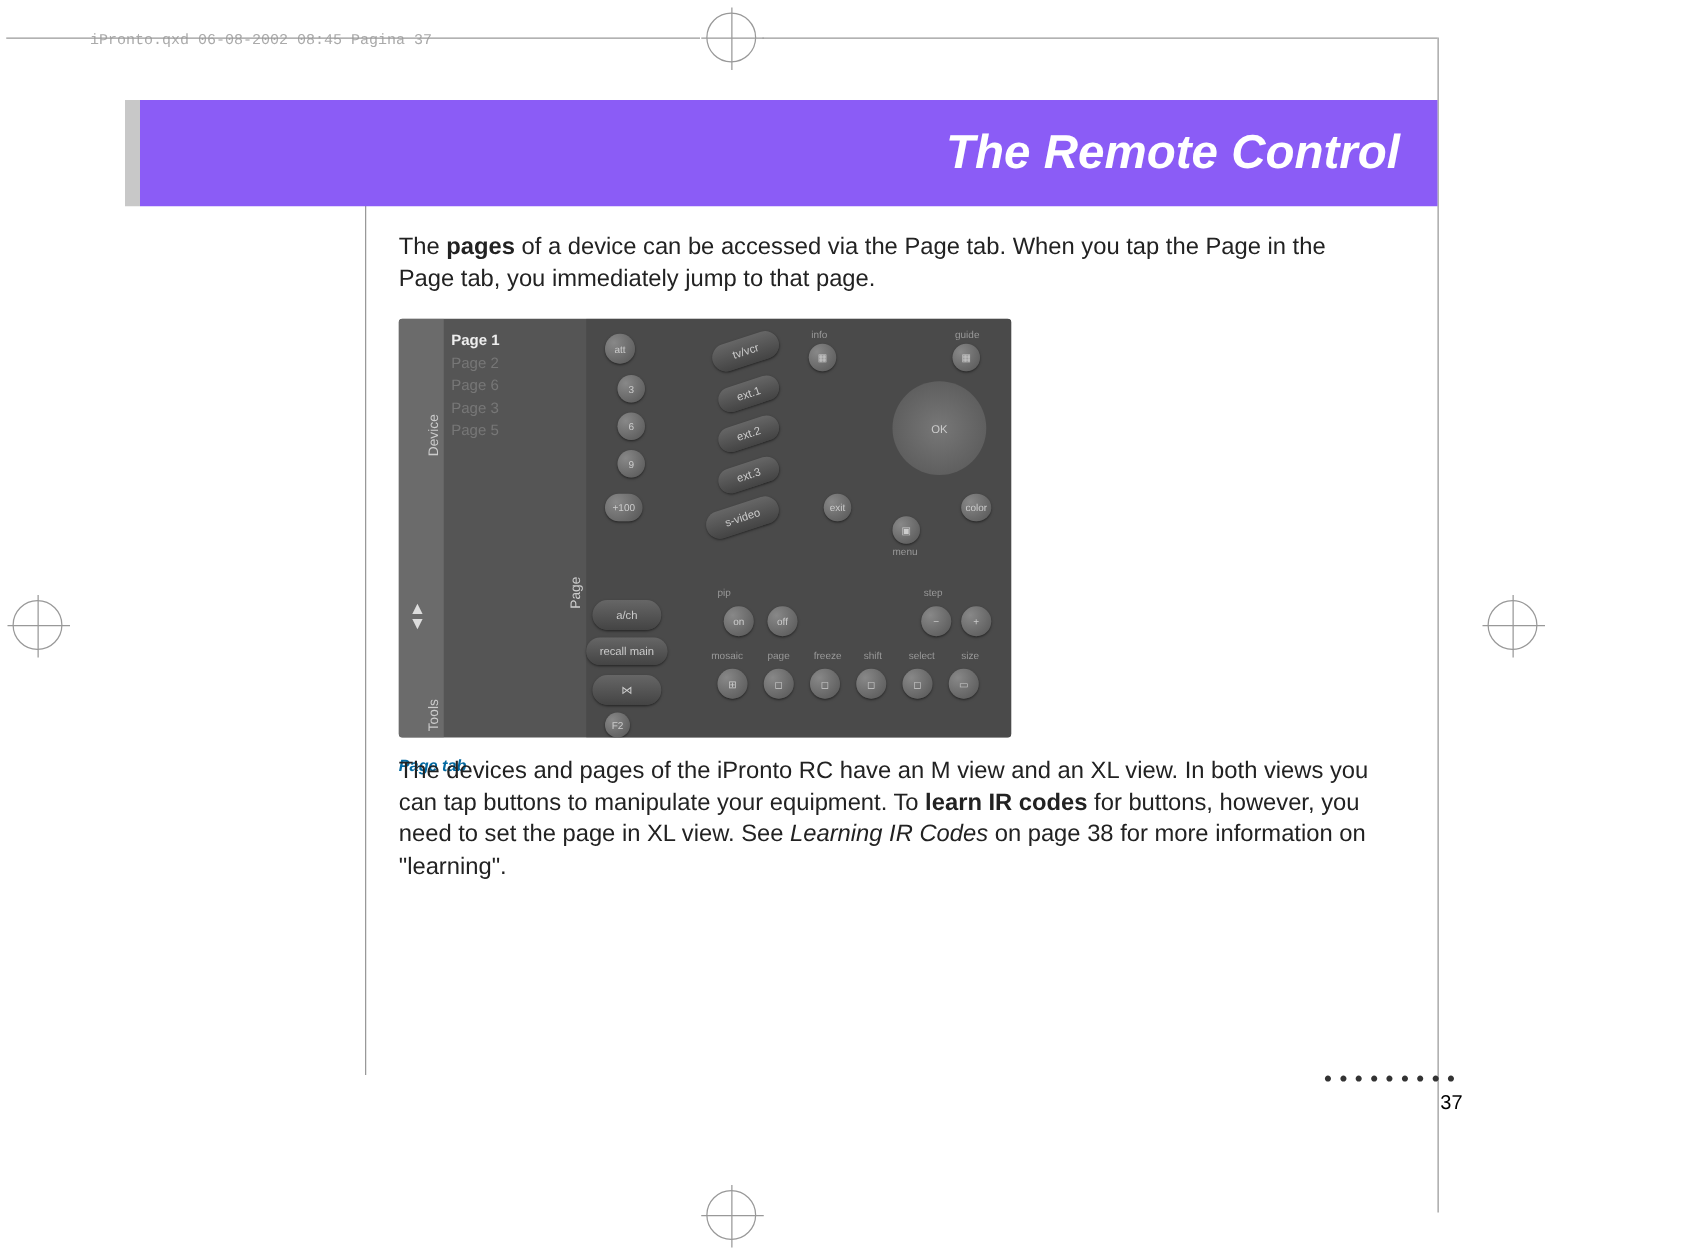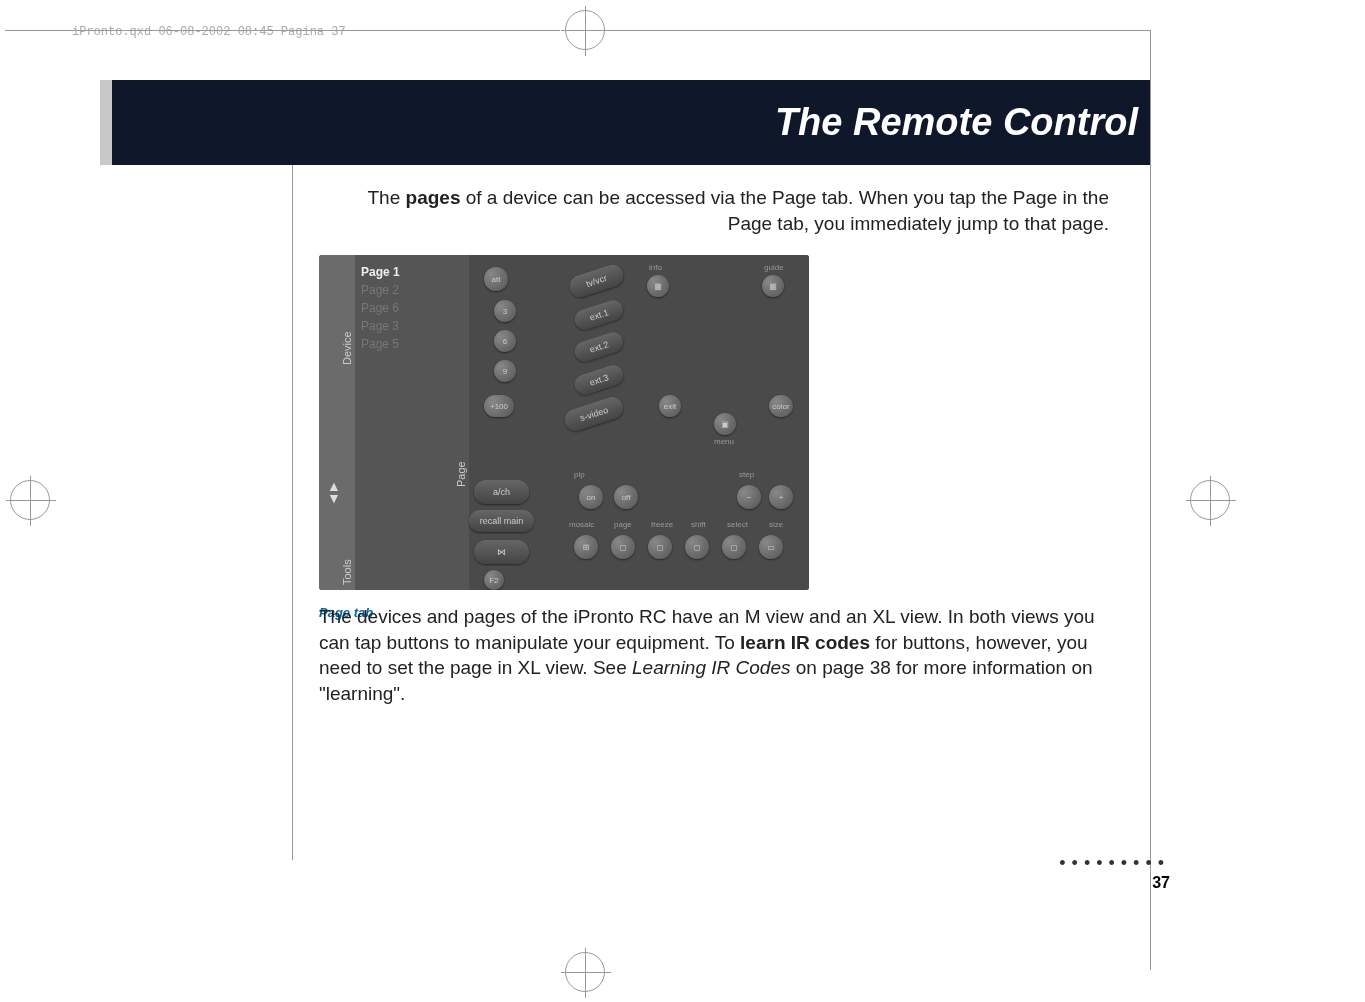--- a/index.html
+++ b/index.html
@@ -190,43 +190,42 @@
       width: 12px;
       height: 85px;
       background: #c8c8c8;
     }
     .title-banner {
       position: absolute;
       left: 112px;
       top: 80px;
       right: 215px;
       height: 85px;
-      background: #0f172a;
+      background: #8b5cf6;
       display: flex;
       align-items: center;
       justify-content: flex-end;
-      padding-right: 12px;
+      padding-right: 30px;
     }
     .title-text {
       color: #fff;
       font-size: 38px;
       font-style: italic;
       font-weight: bold;
       font-family: Arial, sans-serif;
     }
     .body-text {
       position: absolute;
       left: 319px;
       top: 185px;
       width: 790px;
       font-size: 19px;
       line-height: 1.35;
       color: #222;
       font-family: Arial, sans-serif;
-      text-align: right;
     }
     .body-text p {
       margin-bottom: 6px;
     }
     .figure {
       position: absolute;
       left: 319px;
       top: 255px;
       width: 490px;
       height: 335px;
@@ -346,21 +345,21 @@
       bottom: 110px;
       text-align: right;
     }
     .dots {
       color: #333;
       font-size: 18px;
       letter-spacing: 6px;
     }
     .page-num {
       font-size: 16px;
-      font-weight: bold;
+      font-weight: normal;
       margin-top: 0px;
     }
     .left-line {
       position: absolute;
       left: 292px;
       top: 80px;
       width: 1px;
       height: 780px;
       background: #999;
     }
@@ -425,20 +424,21 @@
     <div class="rbtn-oval" style="left:100px;top:15px;width:55px;height:22px;transform:rotate(-18deg)">tv/vcr</div>
     <div class="rbtn-oval" style="left:105px;top:50px;width:50px;height:20px;transform:rotate(-18deg)">ext.1</div>
     <div class="rbtn-oval" style="left:105px;top:82px;width:50px;height:20px;transform:rotate(-18deg)">ext.2</div>
     <div class="rbtn-oval" style="left:105px;top:115px;width:50px;height:20px;transform:rotate(-18deg)">ext.3</div>
     <div class="rbtn-oval" style="left:95px;top:148px;width:60px;height:22px;transform:rotate(-18deg)">s-video</div>
 
     <div class="rlabel" style="left:180px;top:8px">info</div>
     <div class="rbtn" style="left:178px;top:20px;width:22px;height:22px">▦</div>
     <div class="rlabel" style="left:295px;top:8px">guide</div>
     <div class="rbtn" style="left:293px;top:20px;width:22px;height:22px">▦</div>
+    <div class="dpad">OK</div>
     <div class="rbtn" style="left:190px;top:140px;width:22px;height:22px">exit</div>
     <div class="rbtn" style="left:245px;top:158px;width:22px;height:22px">▣</div>
     <div class="rlabel" style="left:245px;top:182px">menu</div>
     <div class="rbtn" style="left:300px;top:140px;width:24px;height:22px">color</div>
 
     <div class="rlabel" style="left:105px;top:215px">pip</div>
     <div class="rbtn" style="left:110px;top:230px;width:24px;height:24px">on</div>
     <div class="rbtn" style="left:145px;top:230px;width:24px;height:24px">off</div>
     <div class="rlabel" style="left:270px;top:215px">step</div>
     <div class="rbtn" style="left:268px;top:230px;width:24px;height:24px">−</div>

